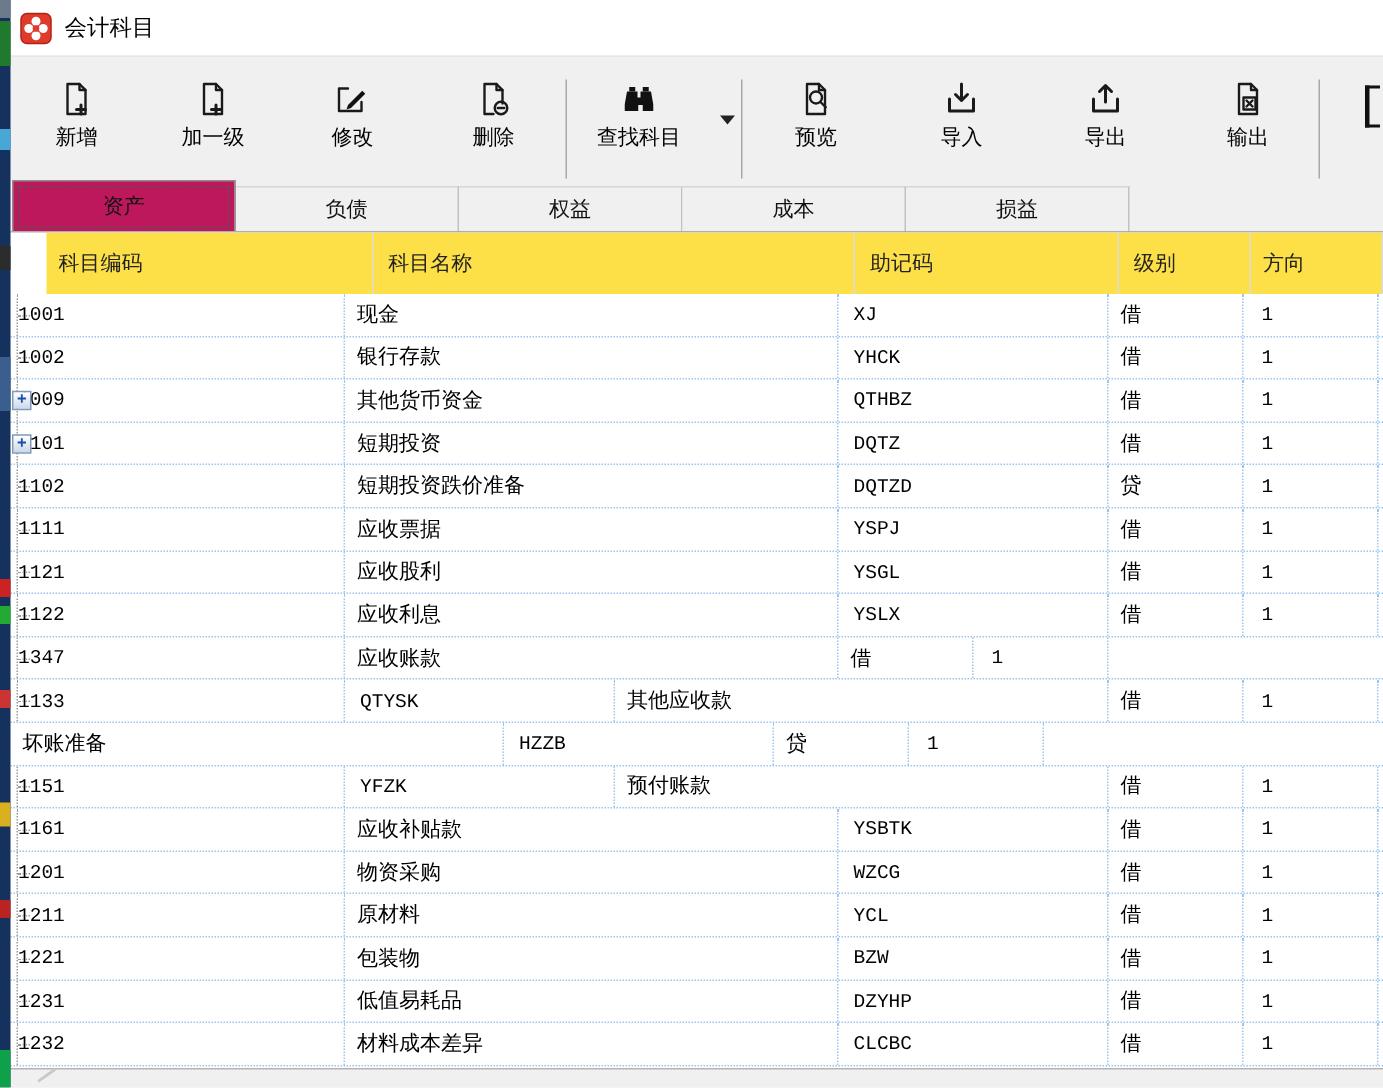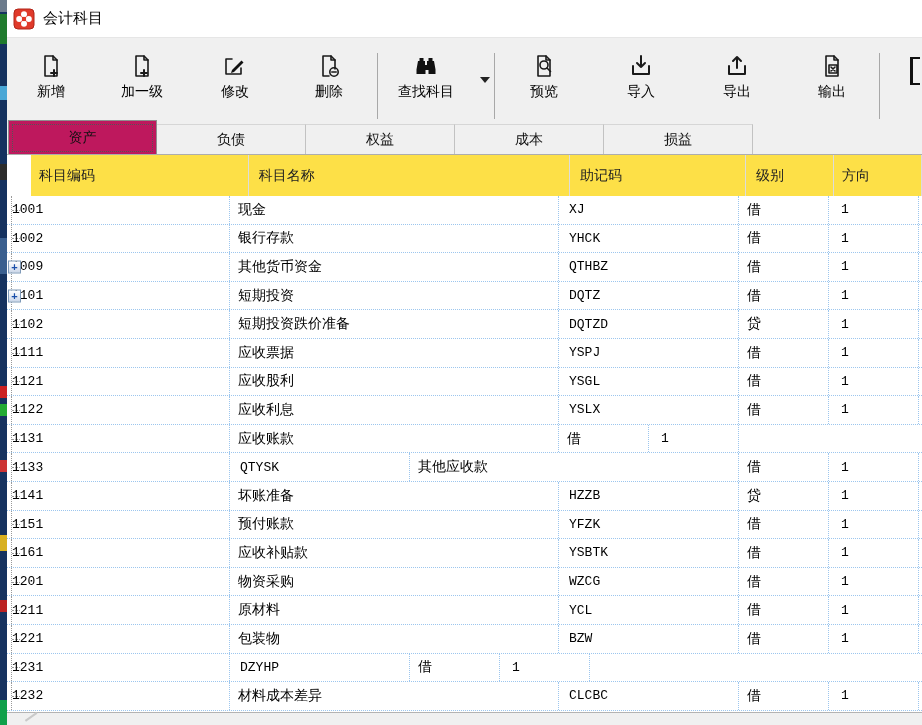--- a/index.html
+++ b/index.html
@@ -361,21 +361,21 @@
           </div>
     <div class="gcell c2 mono">YSLX</div>
     <div class="gcell c3">借</div>
     <div class="gcell c4 mono">1</div>
   </div>
         <div class="grow">
     <div class="gcell c0">
       <span class="vline"></span>
       <span class="stub"></span>
 
-      <span class="mono">1131</span>
+      <span class="mono">1347</span>
     </div>
     <div class="gcell c1">
             <span>应收账款</span>
           </div>
     <div class="gcell c3">借</div>
     <div class="gcell c4 mono">1</div>
   </div>
         <div class="grow">
     <div class="gcell c0">
       <span class="vline"></span>
@@ -384,44 +384,38 @@
       <span class="mono">1133</span>
     </div>
     <div class="gcell c2 mono">QTYSK</div>
     <div class="gcell c1">
             <span>其他应收款</span>
           </div>
     <div class="gcell c3">借</div>
     <div class="gcell c4 mono">1</div>
   </div>
         <div class="grow">
-    <div class="gcell c0">
-      <span class="vline"></span>
-      <span class="stub"></span>
-
-      <span class="mono">1141</span>
-    </div>
     <div class="gcell c1">
             <span>坏账准备</span>
           </div>
     <div class="gcell c2 mono">HZZB</div>
     <div class="gcell c3">贷</div>
     <div class="gcell c4 mono">1</div>
   </div>
         <div class="grow">
     <div class="gcell c0">
       <span class="vline"></span>
       <span class="stub"></span>
 
       <span class="mono">1151</span>
     </div>
+    <div class="gcell c2 mono">YFZK</div>
     <div class="gcell c1">
             <span>预付账款</span>
           </div>
-    <div class="gcell c2 mono">YFZK</div>
     <div class="gcell c3">借</div>
     <div class="gcell c4 mono">1</div>
   </div>
         <div class="grow">
     <div class="gcell c0">
       <span class="vline"></span>
       <span class="stub"></span>
 
       <span class="mono">1161</span>
     </div>
@@ -474,20 +468,23 @@
     <div class="gcell c3">借</div>
     <div class="gcell c4 mono">1</div>
   </div>
         <div class="grow">
     <div class="gcell c0">
       <span class="vline"></span>
       <span class="stub"></span>
 
       <span class="mono">1231</span>
     </div>
+    <div class="gcell c1">
+            <span>低值易耗品</span>
+          </div>
     <div class="gcell c2 mono">DZYHP</div>
     <div class="gcell c3">借</div>
     <div class="gcell c4 mono">1</div>
   </div>
         <div class="grow">
     <div class="gcell c0">
       <span class="vline"></span>
       <span class="stub"></span>
 
       <span class="mono">1232</span>

